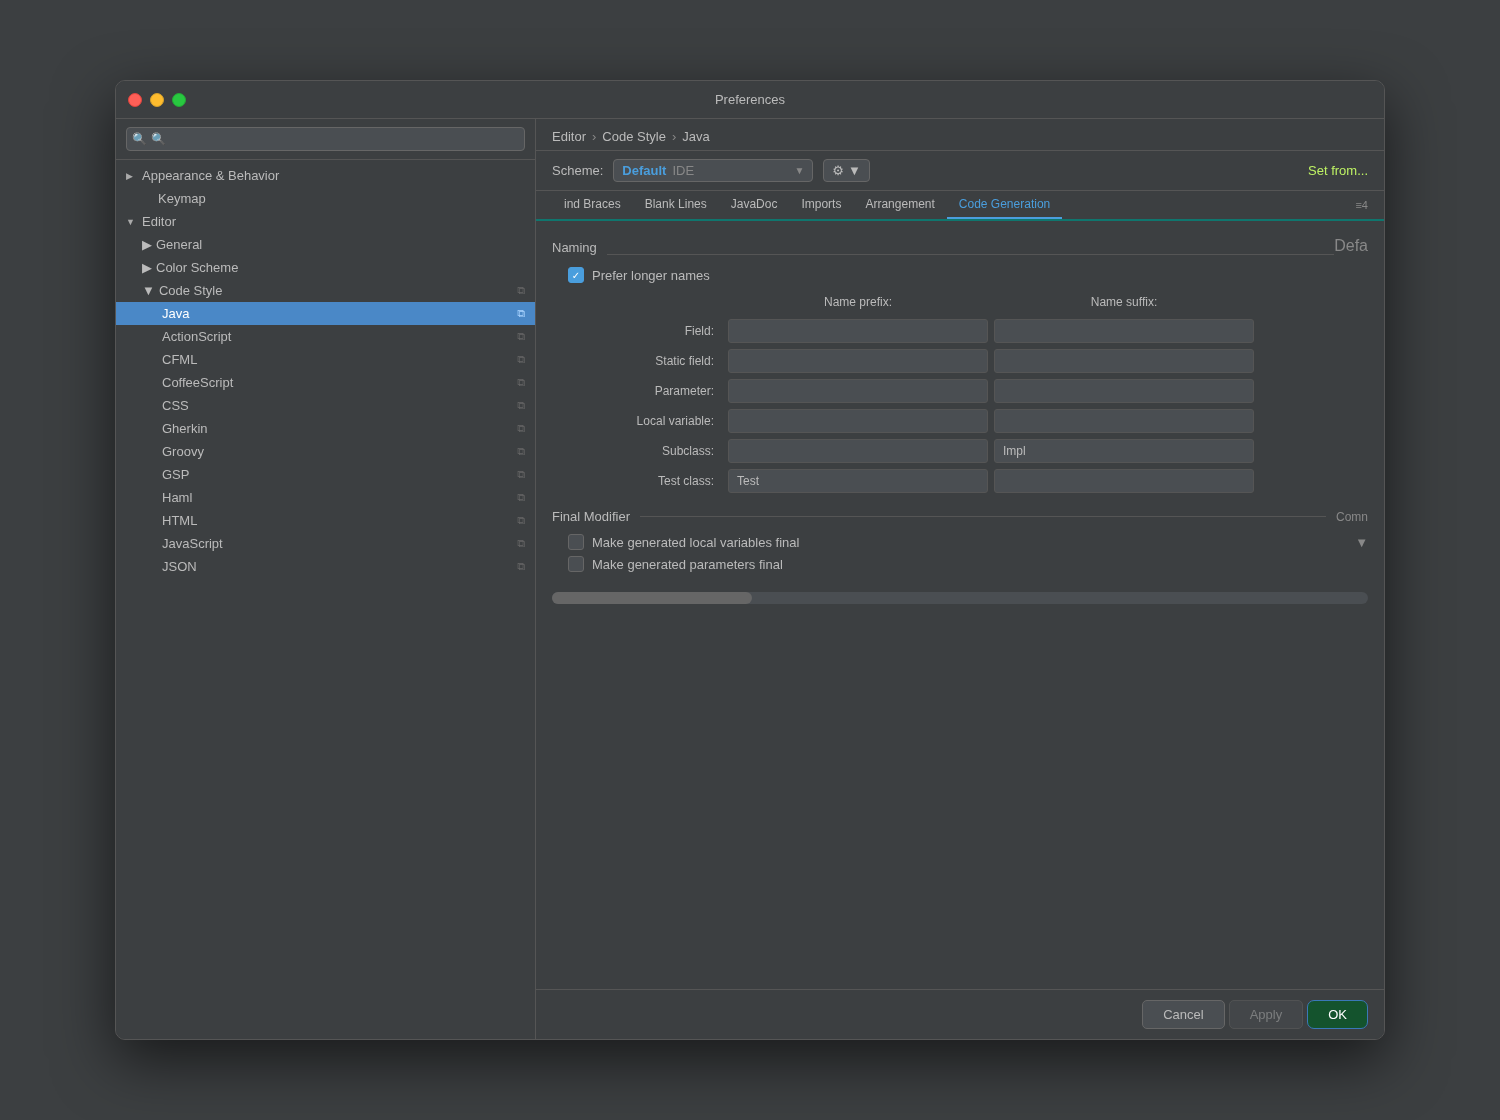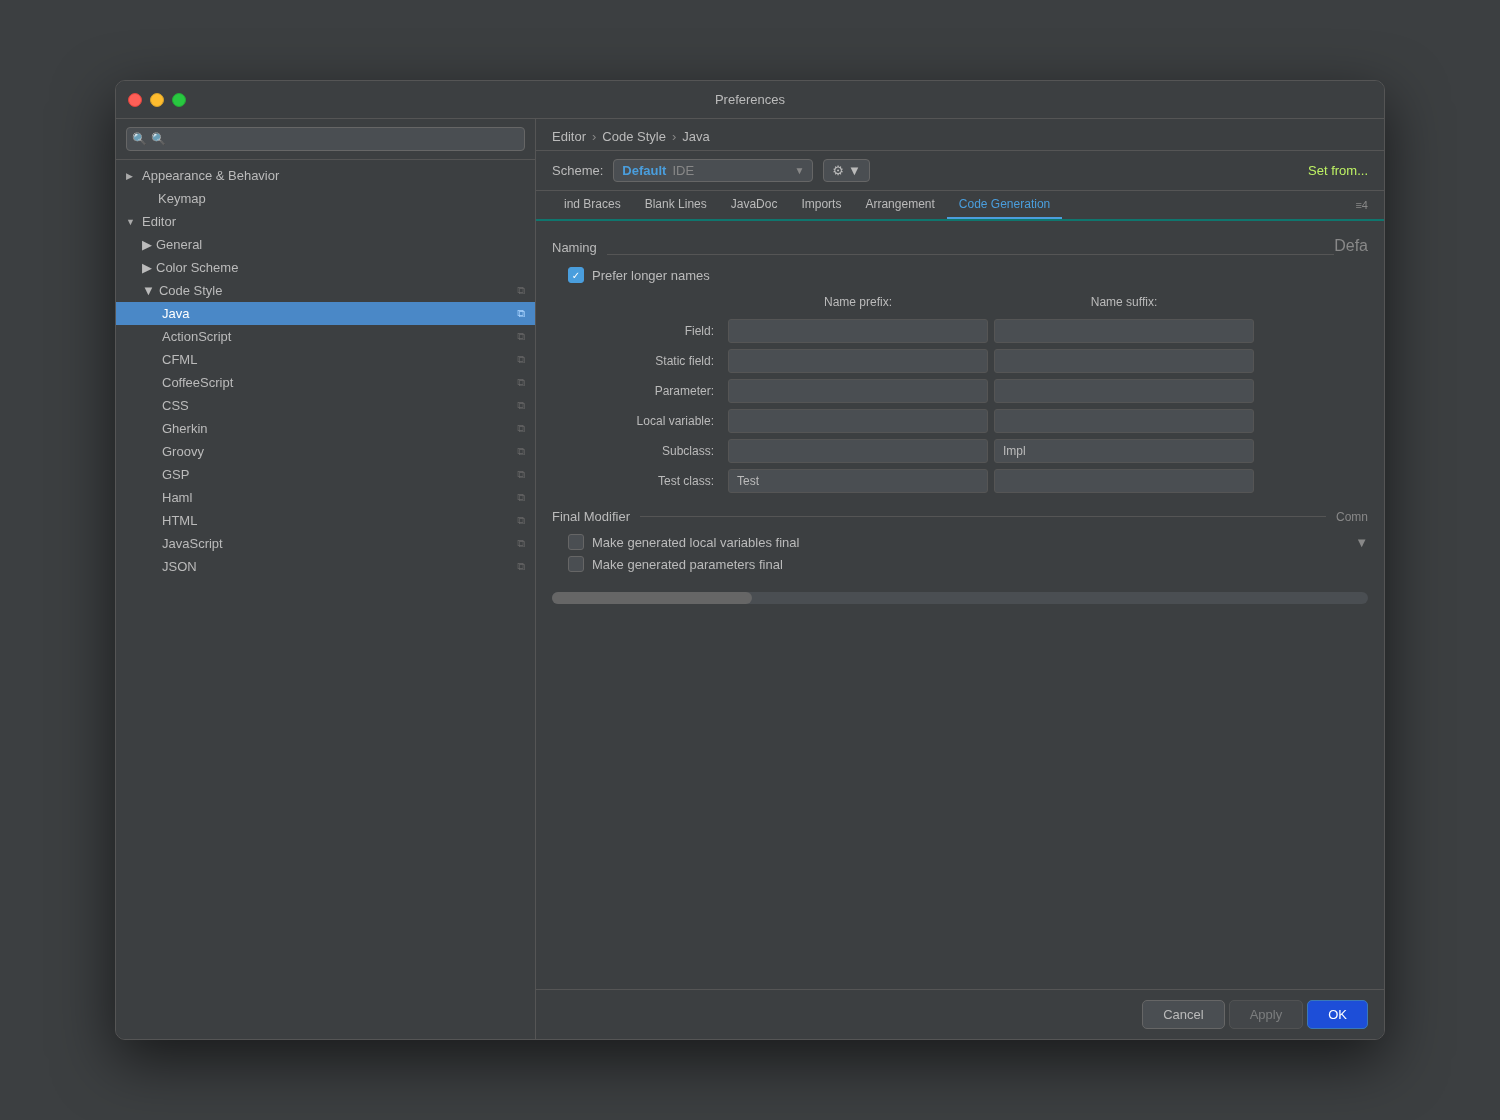--- a/index.html
+++ b/index.html
@@ -305,23 +305,24 @@
     .btn {
       padding: 6px 20px;
       border-radius: 5px;
       border: 1px solid #666;
       background: #4a4e52;
       color: #bbbbbb;
       font-size: 13px;
       cursor: pointer;
     }
     .btn-primary {
-      background: #1d4ed8;
+      background: #14532d;
       border-color: #3a78b7;
       color: white;
+      border-radius: 7px;
     }
     .btn-disabled {
       opacity: 0.5;
       cursor: default;
     }
   </style>
 </head>
 <body>
 
 <div class="window">

